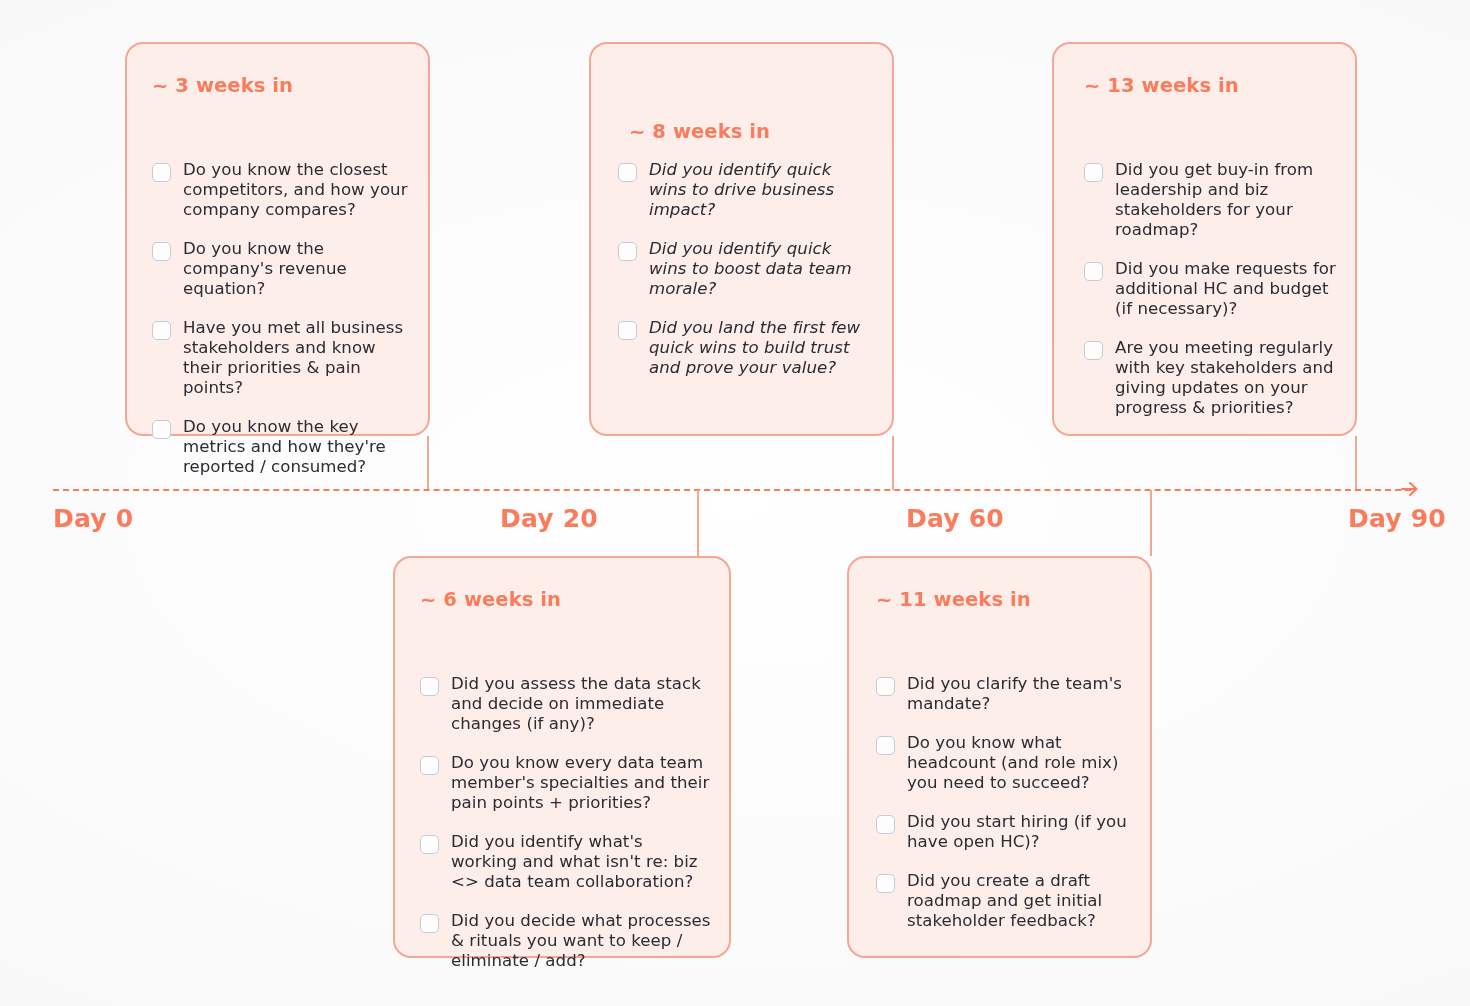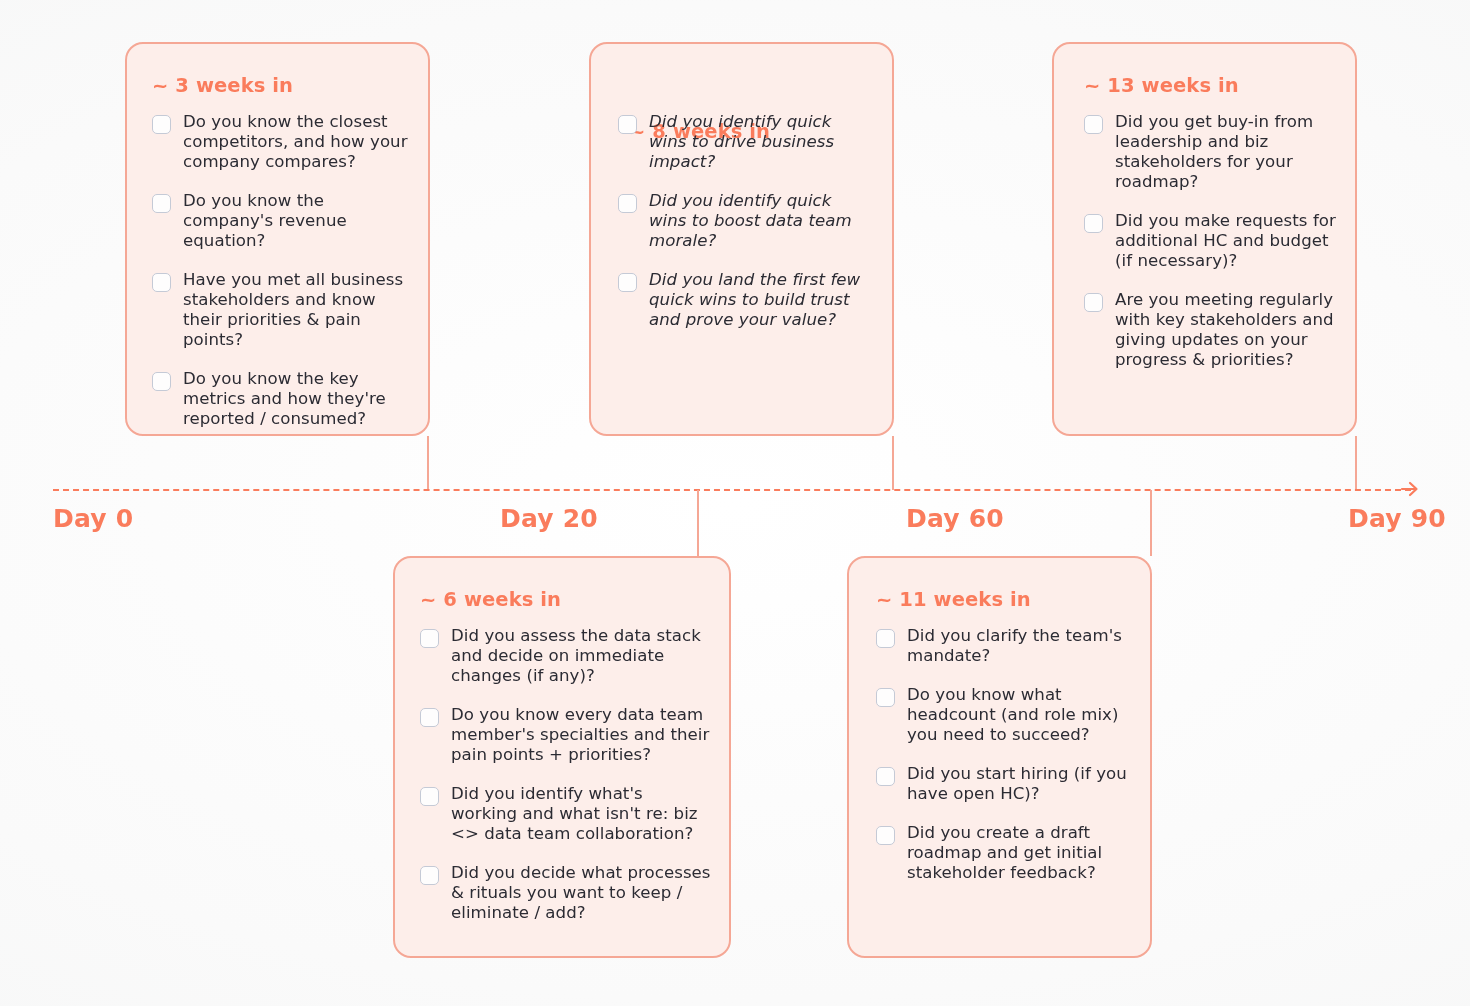--- a/index.html
+++ b/index.html
@@ -29,21 +29,21 @@
     position:absolute;
     color:#FA7C5C;
     font-size:19.5px;
     font-weight:700;
     letter-spacing:0.1px;
     white-space:nowrap;
   }
 
   .items{
     position:absolute;
-    left:0;right:0;
+    left:0;right:0;margin-top:48px;
   }
   .item{
     display:flex;
     align-items:flex-start;
     margin-bottom:19px;
   }
   .item:last-child{margin-bottom:0;}
 
   .checkbox{
     flex:0 0 auto;

